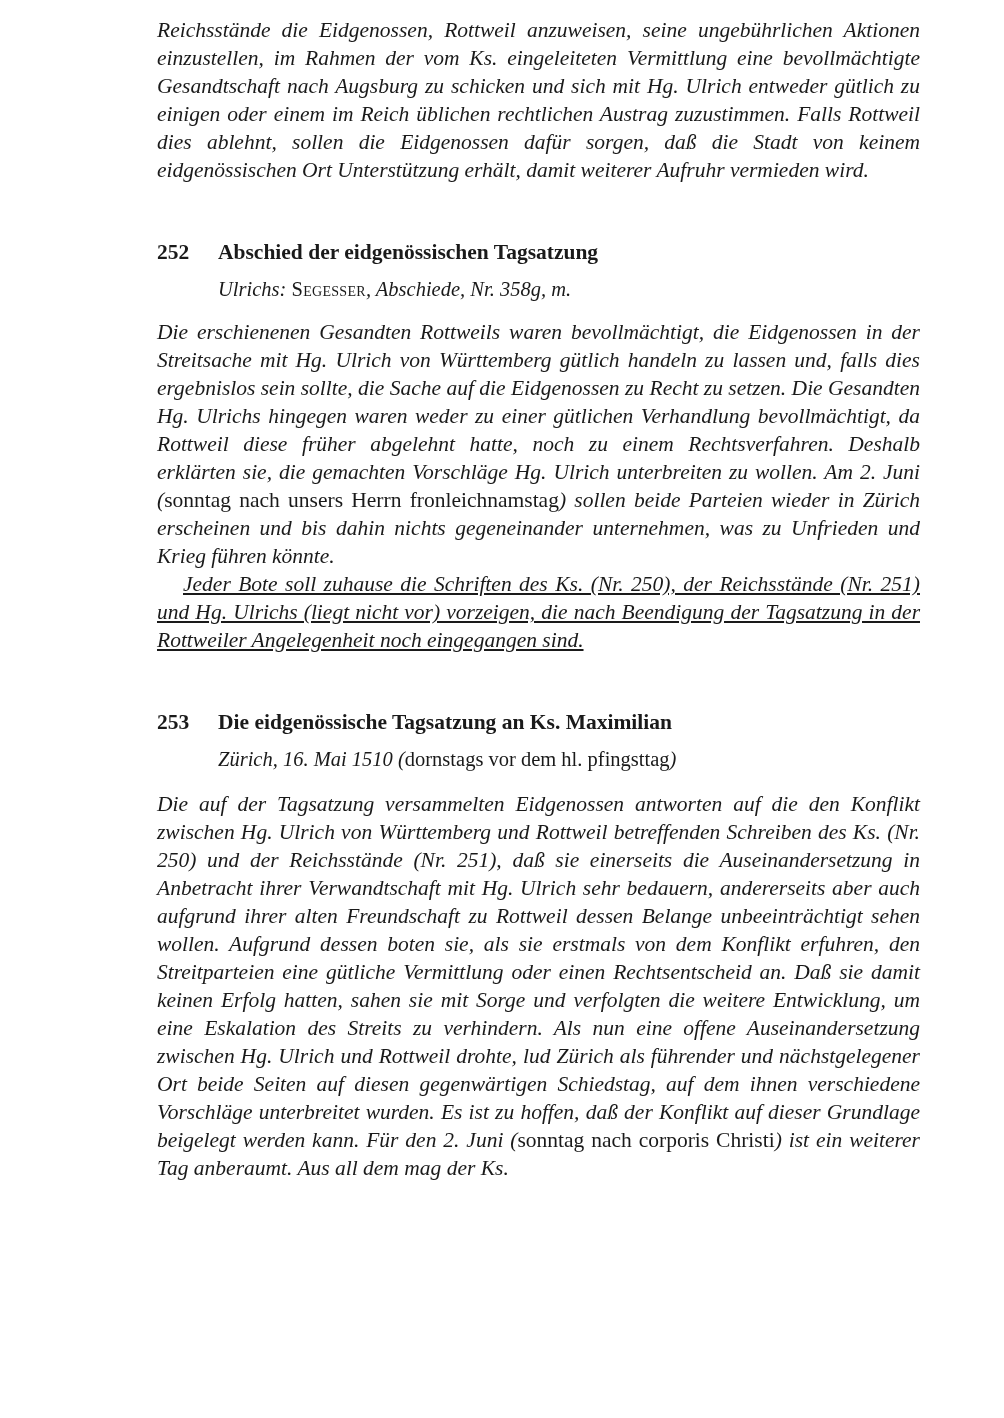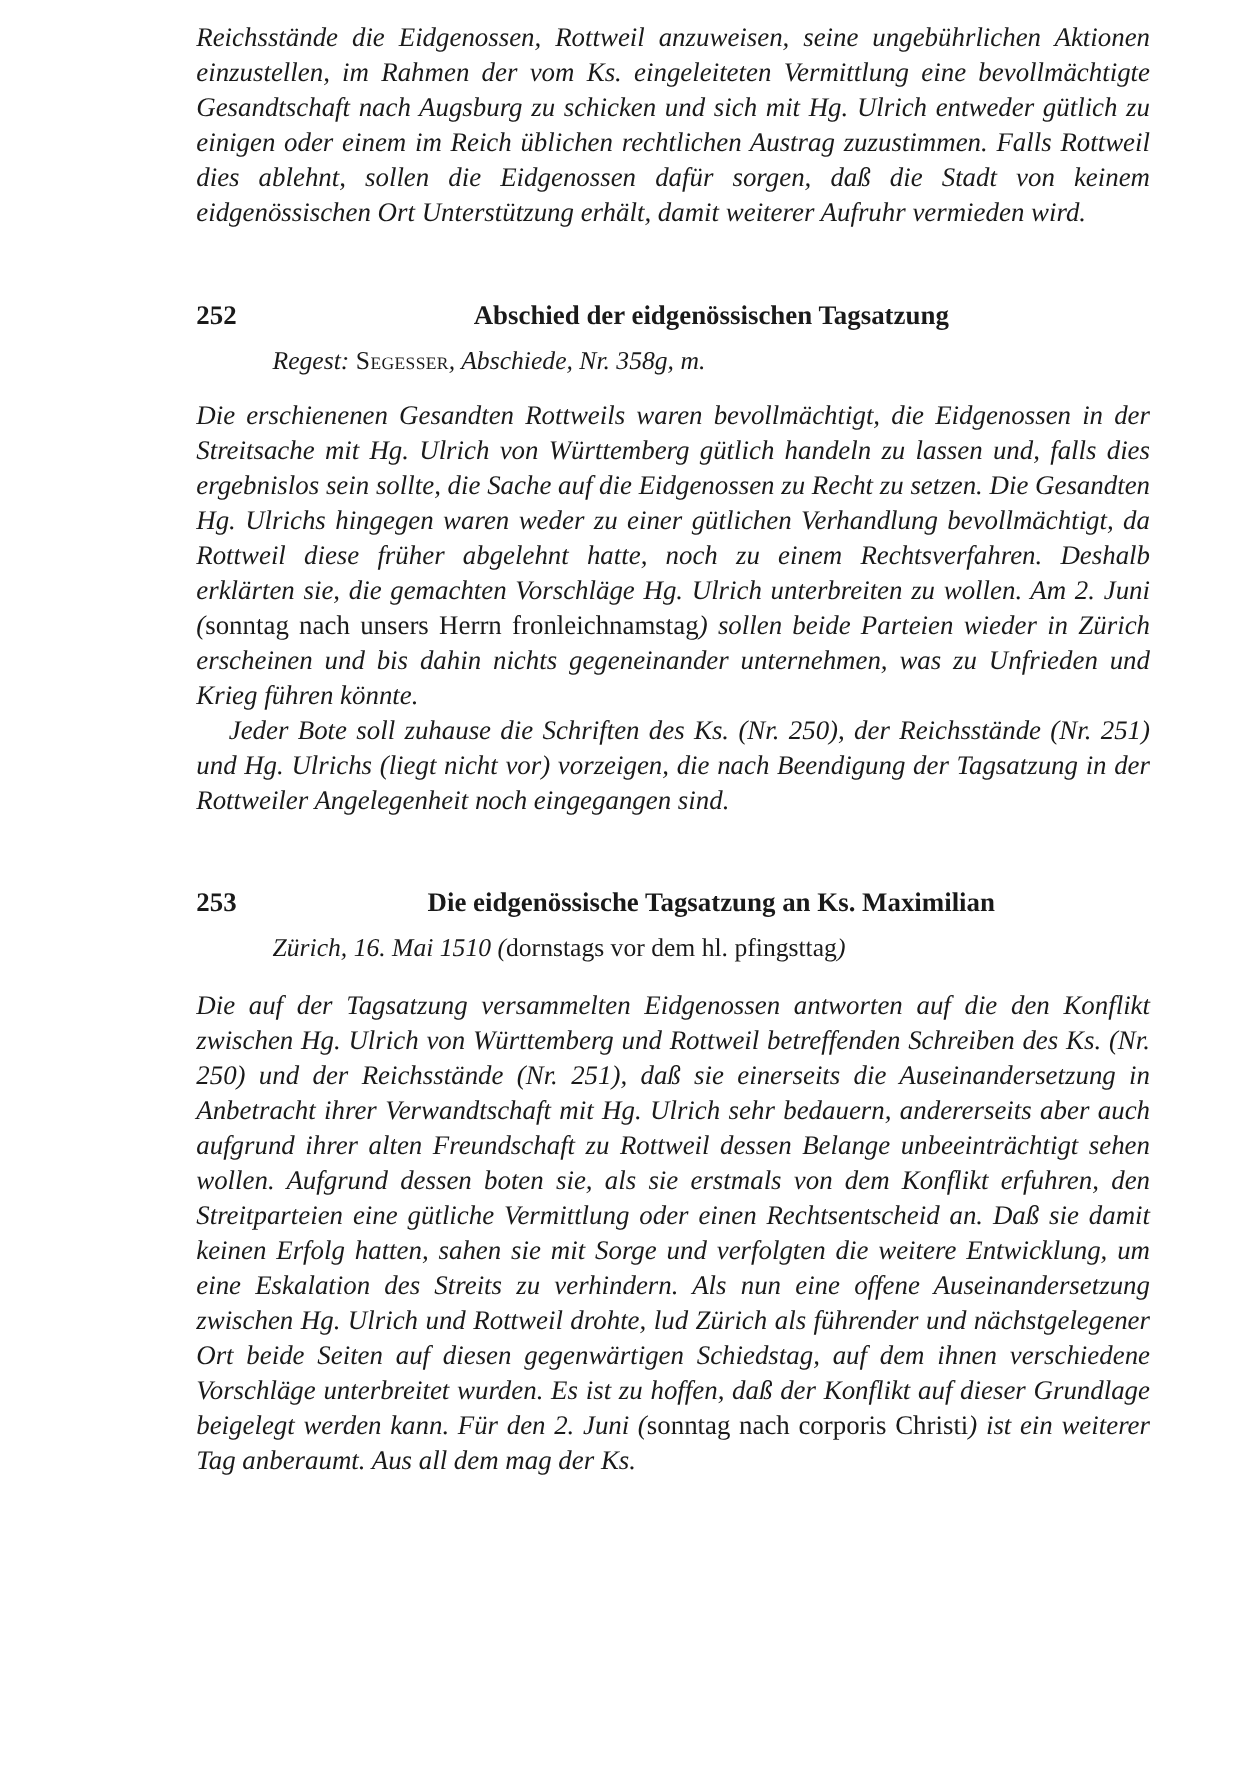--- a/index.html
+++ b/index.html
@@ -53,34 +53,33 @@
   .para {
     font-style: italic;
     font-size: 21.5px;
     line-height: 28px;
     text-align: justify;
     text-justify: inter-word;
     margin: 0;
     hyphens: manual;
   }
   .para.lead { margin-top: 16px; }
-  .para.indented { text-indent: 26px; }
+  .para.indented { text-indent: 26px; text-decoration: underline; }
 
   
   .roman { font-style: normal; }
 
   
   .section {
     margin-top: 53px;
   }
   .section-head {
     position: relative;
     min-height: 30px;
     margin-bottom: 7px;
-    text-align: center;
   }
   .sec-num {
     position: absolute;
     left: 0;
     top: 0;
     font-weight: bold;
     font-style: normal;
     font-size: 21.5px;
     line-height: 30px;
   }
@@ -115,21 +114,21 @@
 
 
   <p class="para lead">Reichsstände die Eidgenossen, Rottweil anzuweisen, seine ungebührlichen Aktionen einzustellen, im Rahmen der vom Ks. eingeleiteten Vermittlung eine bevollmächtigte Gesandtschaft nach Augsburg zu schicken und sich mit Hg. Ulrich entweder gütlich zu einigen oder einem im Reich üblichen rechtlichen Austrag zuzustimmen. Falls Rottweil dies ablehnt, sollen die Eidgenossen dafür sorgen, daß die Stadt von keinem eidgenössischen Ort Unterstützung erhält, damit weiterer Aufruhr vermieden wird.</p>
 
   <div class="section">
     <div class="section-head">
       <span class="sec-num">252</span>
       <span class="sec-title">Abschied der eidgenössischen Tagsatzung</span>
     </div>
     <div class="sec-sub">
-      <span>Regest:</span><span>&nbsp;</span><span class="smallcaps">Segesser</span><span>, Abschiede, Nr. 358g, m.</span>
+      <span>Ulrichs:</span><span>&nbsp;</span><span class="smallcaps">Segesser</span><span>, Abschiede, Nr. 358g, m.</span>
     </div>
 
     <div class="body-block">
       <p class="para">
         <span>Die erschienenen Gesandten Rottweils waren bevollmächtigt, die Eidgenossen in der Streitsache mit Hg. Ulrich von Württemberg gütlich handeln zu lassen und, falls dies ergebnislos sein sollte, die Sache auf die Eidgenossen zu Recht zu setzen. Die Gesandten Hg. Ulrichs hingegen waren weder zu einer gütlichen Verhandlung bevollmächtigt, da Rottweil diese früher abgelehnt hatte, noch zu einem Rechtsverfahren. Deshalb erklärten sie, die gemachten Vorschläge Hg. Ulrich unterbreiten zu wollen. Am 2. Juni (</span><span class="roman">sonntag nach unsers Herrn fronleichnamstag</span><span>) sollen beide Parteien wieder in Zürich erscheinen und bis dahin nichts gegeneinander unternehmen, was zu Unfrieden und Krieg führen könnte.</span>
       </p>
       <p class="para indented">Jeder Bote soll zuhause die Schriften des Ks. (Nr. 250), der Reichsstände (Nr. 251) und Hg. Ulrichs (liegt nicht vor) vorzeigen, die nach Beendigung der Tagsatzung in der Rottweiler Angelegenheit noch eingegangen sind.</p>
     </div>
   </div>
 

